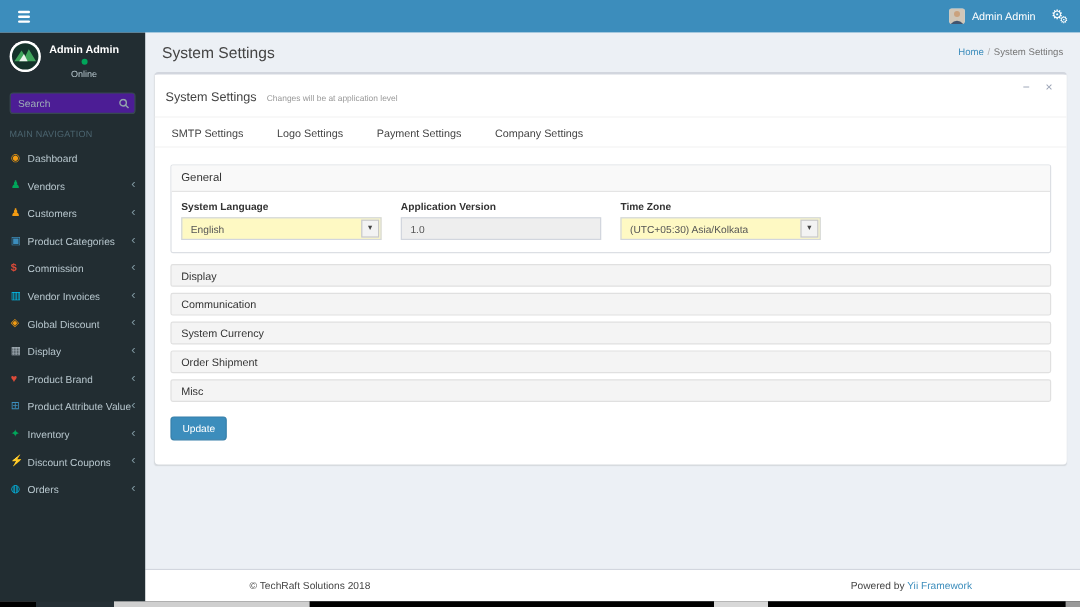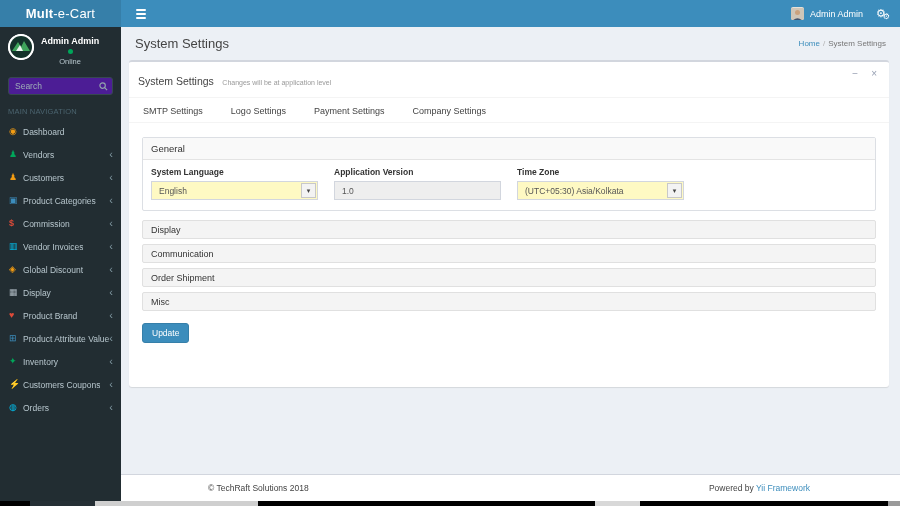--- a/index.html
+++ b/index.html
@@ -114,23 +114,20 @@
   .bottom-strip .seg2 { position:absolute; left:95px; width:163px; top:0; bottom:0; background:#cfcfcf; }
   .bottom-strip .seg3 { position:absolute; left:595px; width:45px; top:0; bottom:0; background:#d8d8d8; }
   .bottom-strip .seg4 { position:absolute; right:0; width:12px; top:0; bottom:0; background:#9a9a9a; }
 </style>
 </head>
 <body>
 
 <div class="app">
 
   <div class="navbar">
-    <div class="logo">
-      <span><b>Mult</b><span>-e-Cart</span></span>
-    </div>
     <div class="topbar">
       <div class="hamburger">
         <i></i>
           <i></i>
           <i></i>
       </div>
       <div class="topbar-right">
         <div class="user-menu">
           <span class="avatar-mini">
             <svg width="13" height="13" viewBox="0 0 13 13">
@@ -229,21 +226,21 @@
       <span class="nav-label">Product Attribute Values</span>
       <span class="nav-chevron">‹</span>
     </div>
     <div class="nav-item">
       <i class="nav-icon" style="color: rgb(0, 166, 90);">✦</i>
       <span class="nav-label">Inventory</span>
       <span class="nav-chevron">‹</span>
     </div>
     <div class="nav-item">
       <i class="nav-icon" style="color: rgb(58, 74, 82);">⚡</i>
-      <span class="nav-label">Customers Coupons</span>
+      <span class="nav-label">Discount Coupons</span>
       <span class="nav-chevron">‹</span>
     </div>
     <div class="nav-item">
       <i class="nav-icon" style="color: rgb(0, 192, 239);">◍</i>
       <span class="nav-label">Orders</span>
       <span class="nav-chevron">‹</span>
     </div>
   </div>
 
   <div class="content">
@@ -295,20 +292,21 @@
                   <span>(UTC+05:30) Asia/Kolkata</span>
                   <span class="select-arrow">▾</span>
                 </div>
               </div>
             </div>
           </div>
         </div>
 
         <div class="acc-bar">Display</div>
         <div class="acc-bar">Communication</div>
+        <div class="acc-bar">System Currency</div>
         <div class="acc-bar">Order Shipment</div>
         <div class="acc-bar">Misc</div>
 
         <button class="update-btn">Update</button>
       </div>
     </div>
   </div>
 
   <div class="main-footer">
     <span class="footer-left">© TechRaft Solutions 2018</span>

